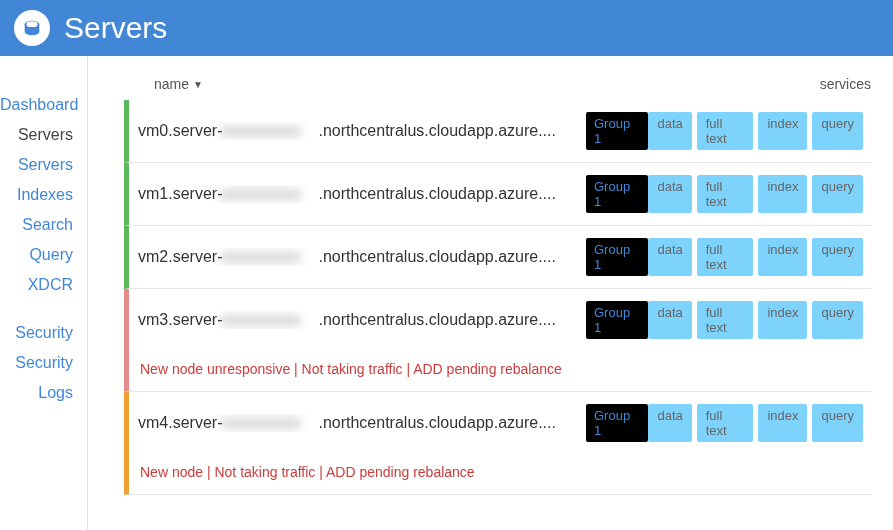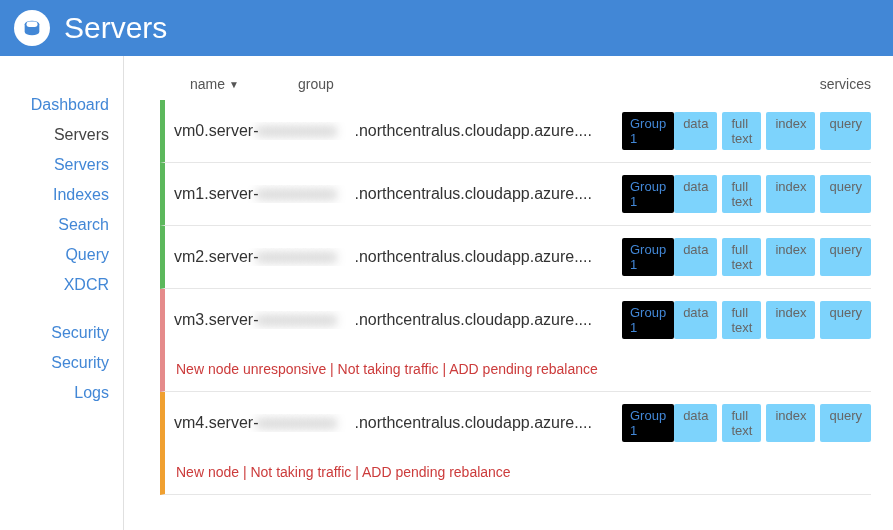--- a/index.html
+++ b/index.html
@@ -15,21 +15,21 @@
     width:36px; height:36px; border-radius:50%; background:#fff;
     display:flex; align-items:center; justify-content:center; margin-right:14px;
   }
   .logo svg { display:block; }
   .page-title { color:#fff; font-size:30px; font-weight:300; }
 
   
   .layout { display:flex; height:calc(530px - 56px); }
 
   .sidebar {
-    width:124px; padding-top:34px; border-right:1px solid #e0e0e0;
+    width:88px; padding-top:34px; border-right:1px solid #e0e0e0;
   }
   .sidebar a {
     display:block; text-align:right; padding:6px 14px 6px 0;
     font-size:16px; color:#4287d6; text-decoration:none; cursor:pointer;
   }
   .sidebar a.active { color:#444; }
   .sidebar .gap { height:18px; }
 
   .main { flex:1; padding:20px 22px 0 36px; overflow:hidden; }
 
@@ -102,21 +102,20 @@
     <a>Logs</a>
   </nav>
 
   <main class="main">
 
     <div class="col-headers">
       <div class="col-name">
         <span>name</span>
         <span class="sort-caret">▼</span>
       </div>
-      <div class="col-group">group</div>
       <div class="col-services">services</div>
     </div>
 
     <div id="rows">
         <div class="row green">
           <div class="line1">
             <div class="hostname">
               <span>vm0.server-</span>
               <span class="blur">xxxxxxxxxx</span>
               <span>.northcentralus.cloudapp.azure....</span>

